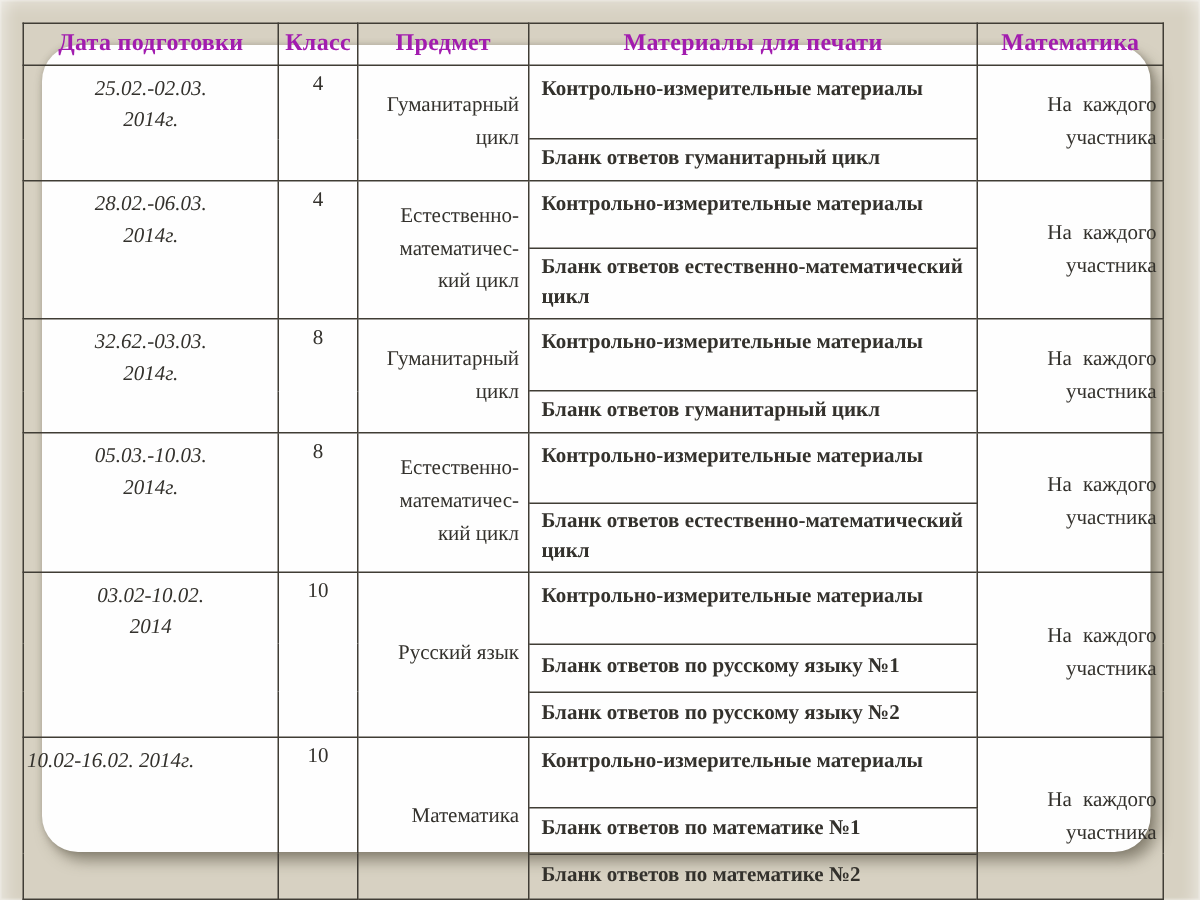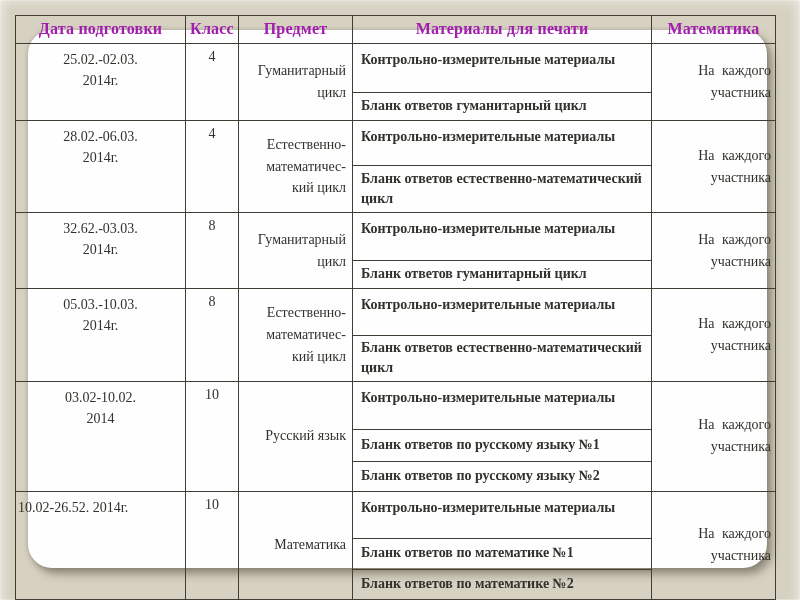--- a/index.html
+++ b/index.html
@@ -46,20 +46,21 @@
     vertical-align: middle;
     padding: 2px 0 3px 0;
     letter-spacing: 0.2px;
   }
   td.cell-date {
     vertical-align: top;
     text-align: center;
     padding-top: 5px;
     white-space: pre-line;
     line-height: 1.5;
+    font-style: italic;
   }
   td.cell-date.align-left { text-align: left; padding-left: 2px; }
   td.cell-class {
     vertical-align: top;
     text-align: center;
     padding-top: 5px;
   }
   td.cell-subject {
     vertical-align: middle;
     text-align: right;
@@ -166,21 +167,21 @@
           <td class="cell-quantity" rowspan="3">На каждого
 участника</td>
         </tr>
         <tr style="height: 32px;">
           <td class="cell-material">Бланк ответов по русскому языку №1</td>
         </tr>
         <tr style="height: 30px;">
           <td class="cell-material">Бланк ответов по русскому языку №2</td>
         </tr>
         <tr style="height: 47px;">
-          <td class="cell-date align-left" rowspan="3">10.02-26.52. 2014г.</td>
+          <td class="cell-date align-left" rowspan="3">10.02-16.02. 2014г.</td>
           <td class="cell-class" rowspan="3">10</td>
           <td class="cell-subject" rowspan="3">Математика</td>
           <td class="cell-material first">Контрольно-измерительные материалы</td>
           <td class="cell-quantity" rowspan="3">На каждого
 участника</td>
         </tr>
         <tr style="height: 31px; margin-top: 24px;">
           <td class="cell-material">Бланк ответов по математике №1</td>
         </tr>
         <tr style="height: 30px; margin-top: 24px;">

